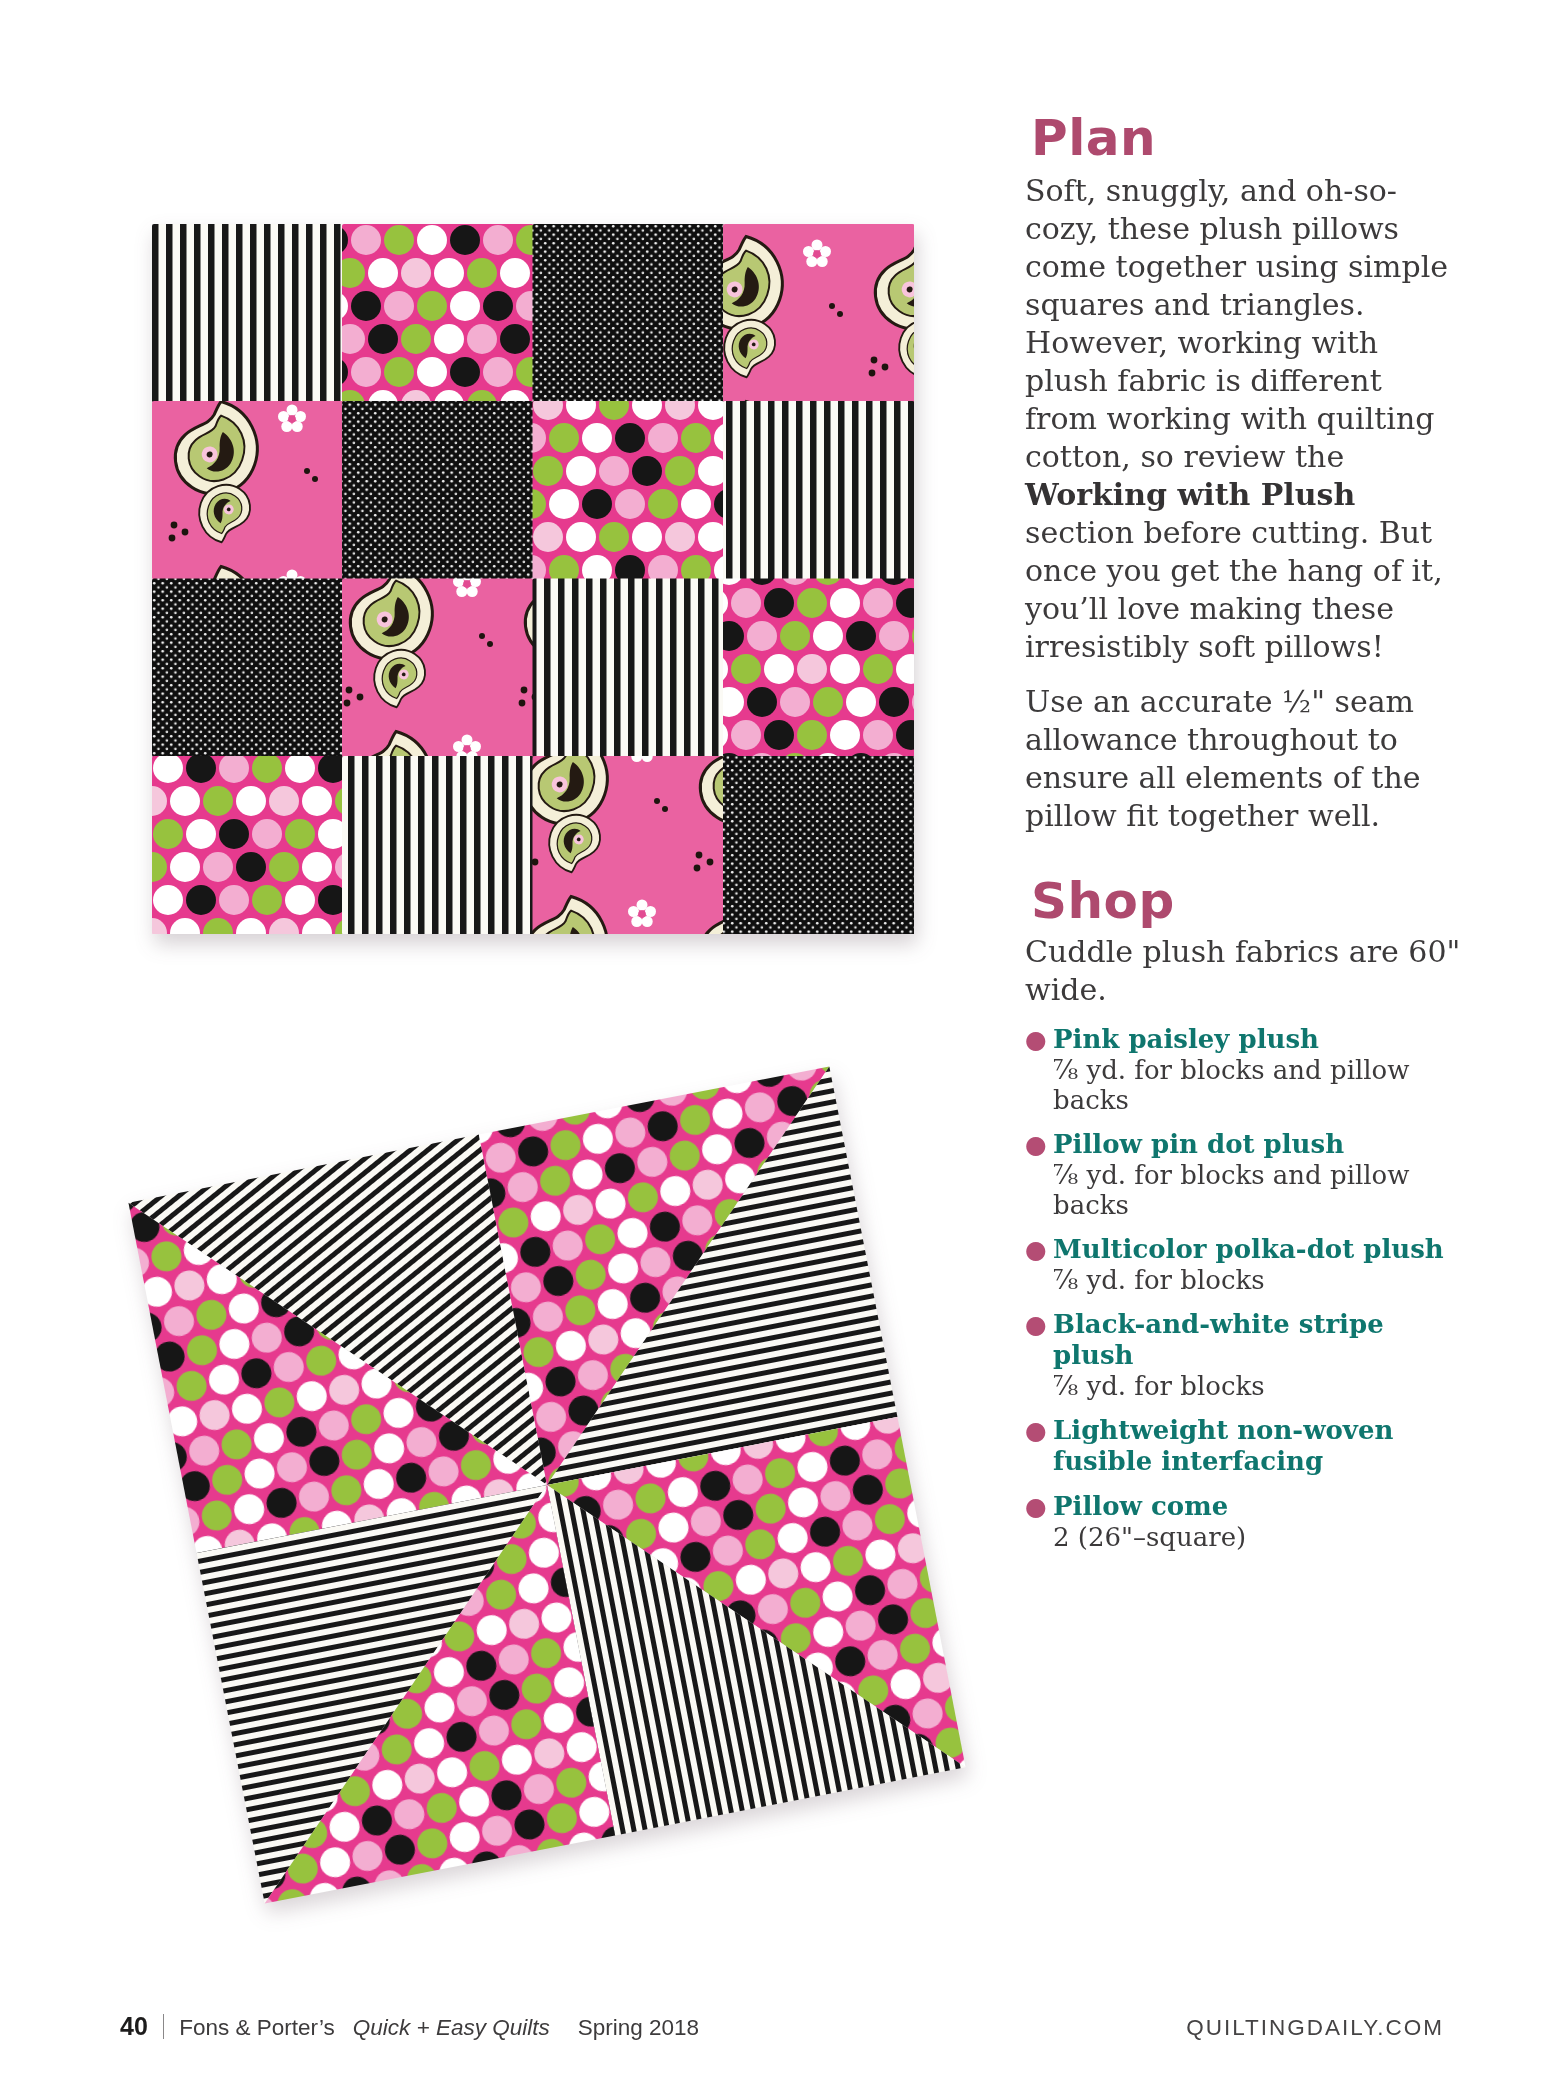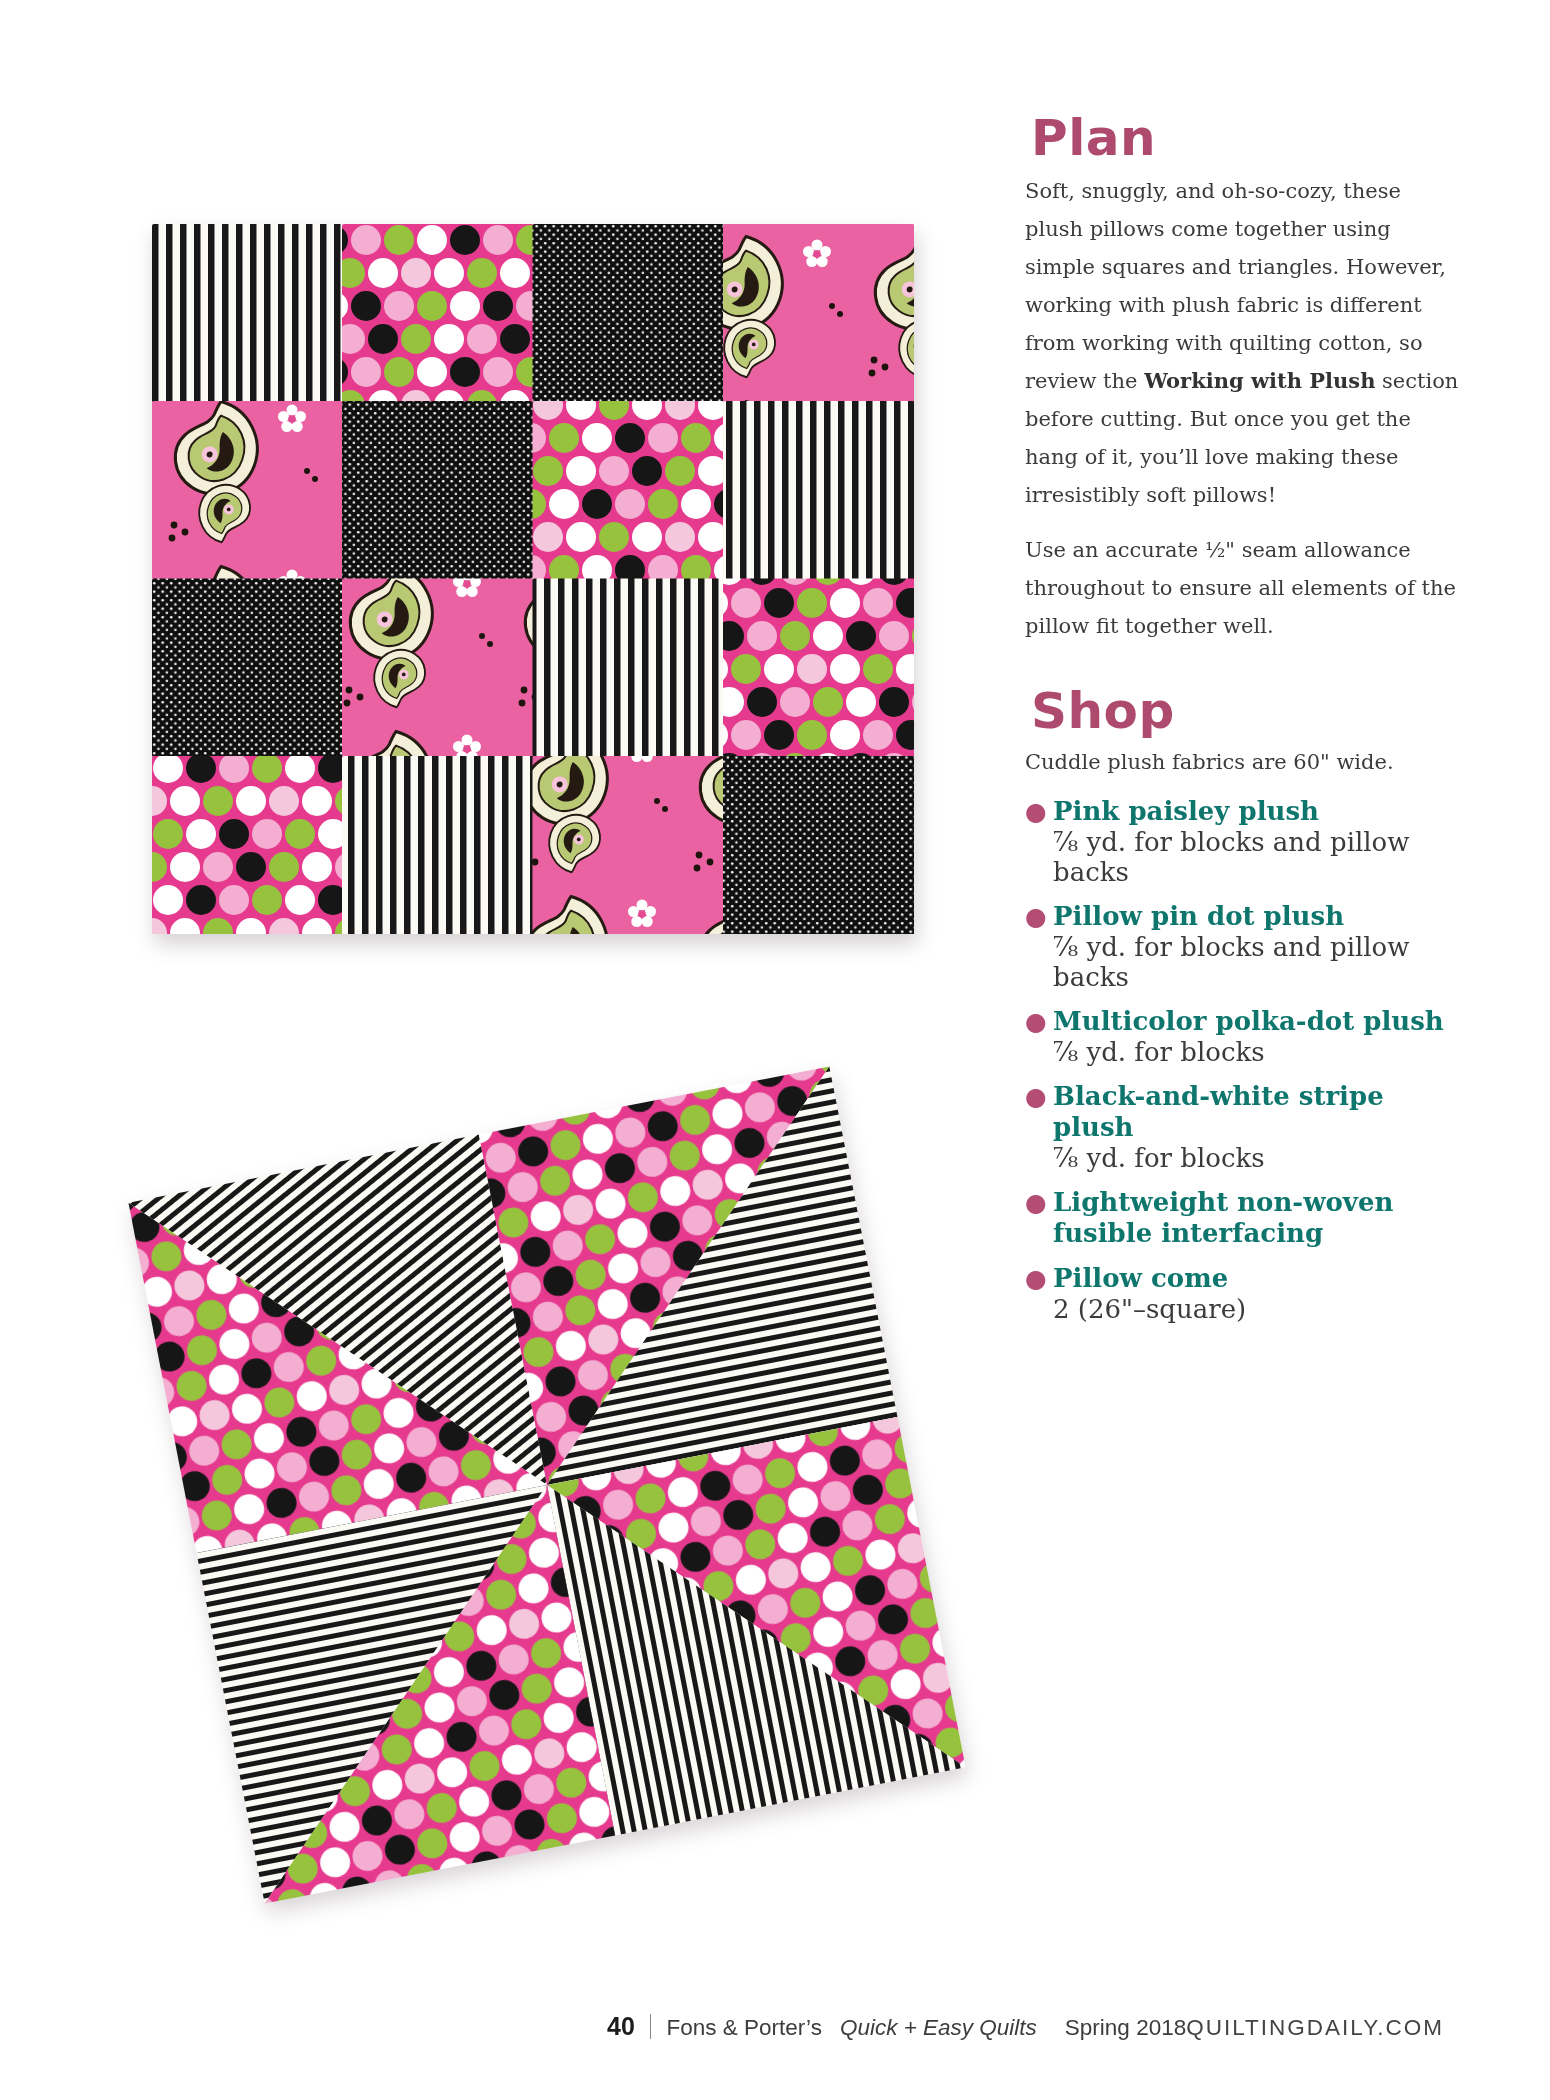--- a/index.html
+++ b/index.html
@@ -13,33 +13,33 @@
   .pillow-1{left:152px;top:224px;filter:drop-shadow(3px 10px 10px rgba(70,45,58,.22));}
   .pillow-2{left:102px;top:1040px;filter:drop-shadow(3px 10px 10px rgba(70,45,58,.20));}
   
   .col{position:absolute;left:1025px;top:106px;width:438px;}
   .headline{
     font-family:"DejaVu Sans","Liberation Sans",sans-serif;
     font-weight:bold;font-size:50px;line-height:52px;margin:6px;
     letter-spacing:.5px;color:#ae4a6e;
   }
   .headline.shop{margin-top:40px;}
-  .body-p{font-size:21px;line-height:38px;margin:8px 0 0 0;}
+  .body-p{font-size:30px;line-height:38px;margin:8px 0 0 0;}
   .body-p.second{margin-top:17px;}
   .body-p b{font-weight:bold;color:#343233;}
   .intro{margin-top:4px;}
   ul.shopping{list-style:none;margin:15px 0 0 0;padding:0;font-size:26px;line-height:31px;}
   ul.shopping li{display:flex;margin-bottom:14px;}
   .bullet{color:#b44d74;font-size:25px;line-height:31px;width:16px;flex:0 0 16px;margin-right:12px;}
   .item-name{font-weight:bold;color:#0f766e;}
   .item-detail{font-weight:normal;color:#3c3a3b;line-height:30px;}
   
   .footer{
     position:absolute;left:120px;right:106px;top:2012px;
-    display:flex;justify-content:flex-end;align-items:baseline;
+    display:flex;justify-content:space-between;align-items:baseline;
     font-family:"Liberation Sans",sans-serif;font-size:22.5px;color:#3d3b3c;
   }
   .footer-left{display:flex;align-items:baseline;}
   .page-num{font-weight:bold;font-size:25px;color:#1d1c1c;}
   .f-rule{display:inline-block;width:1.5px;height:25px;background:#8a8889;margin:0 15px;align-self:center;}
   .mag-title{font-style:italic;margin-left:18px;}
   .issue{margin-left:28px;}
   .footer-right{letter-spacing:2px;color:#454344;}
 </style>
 </head>

